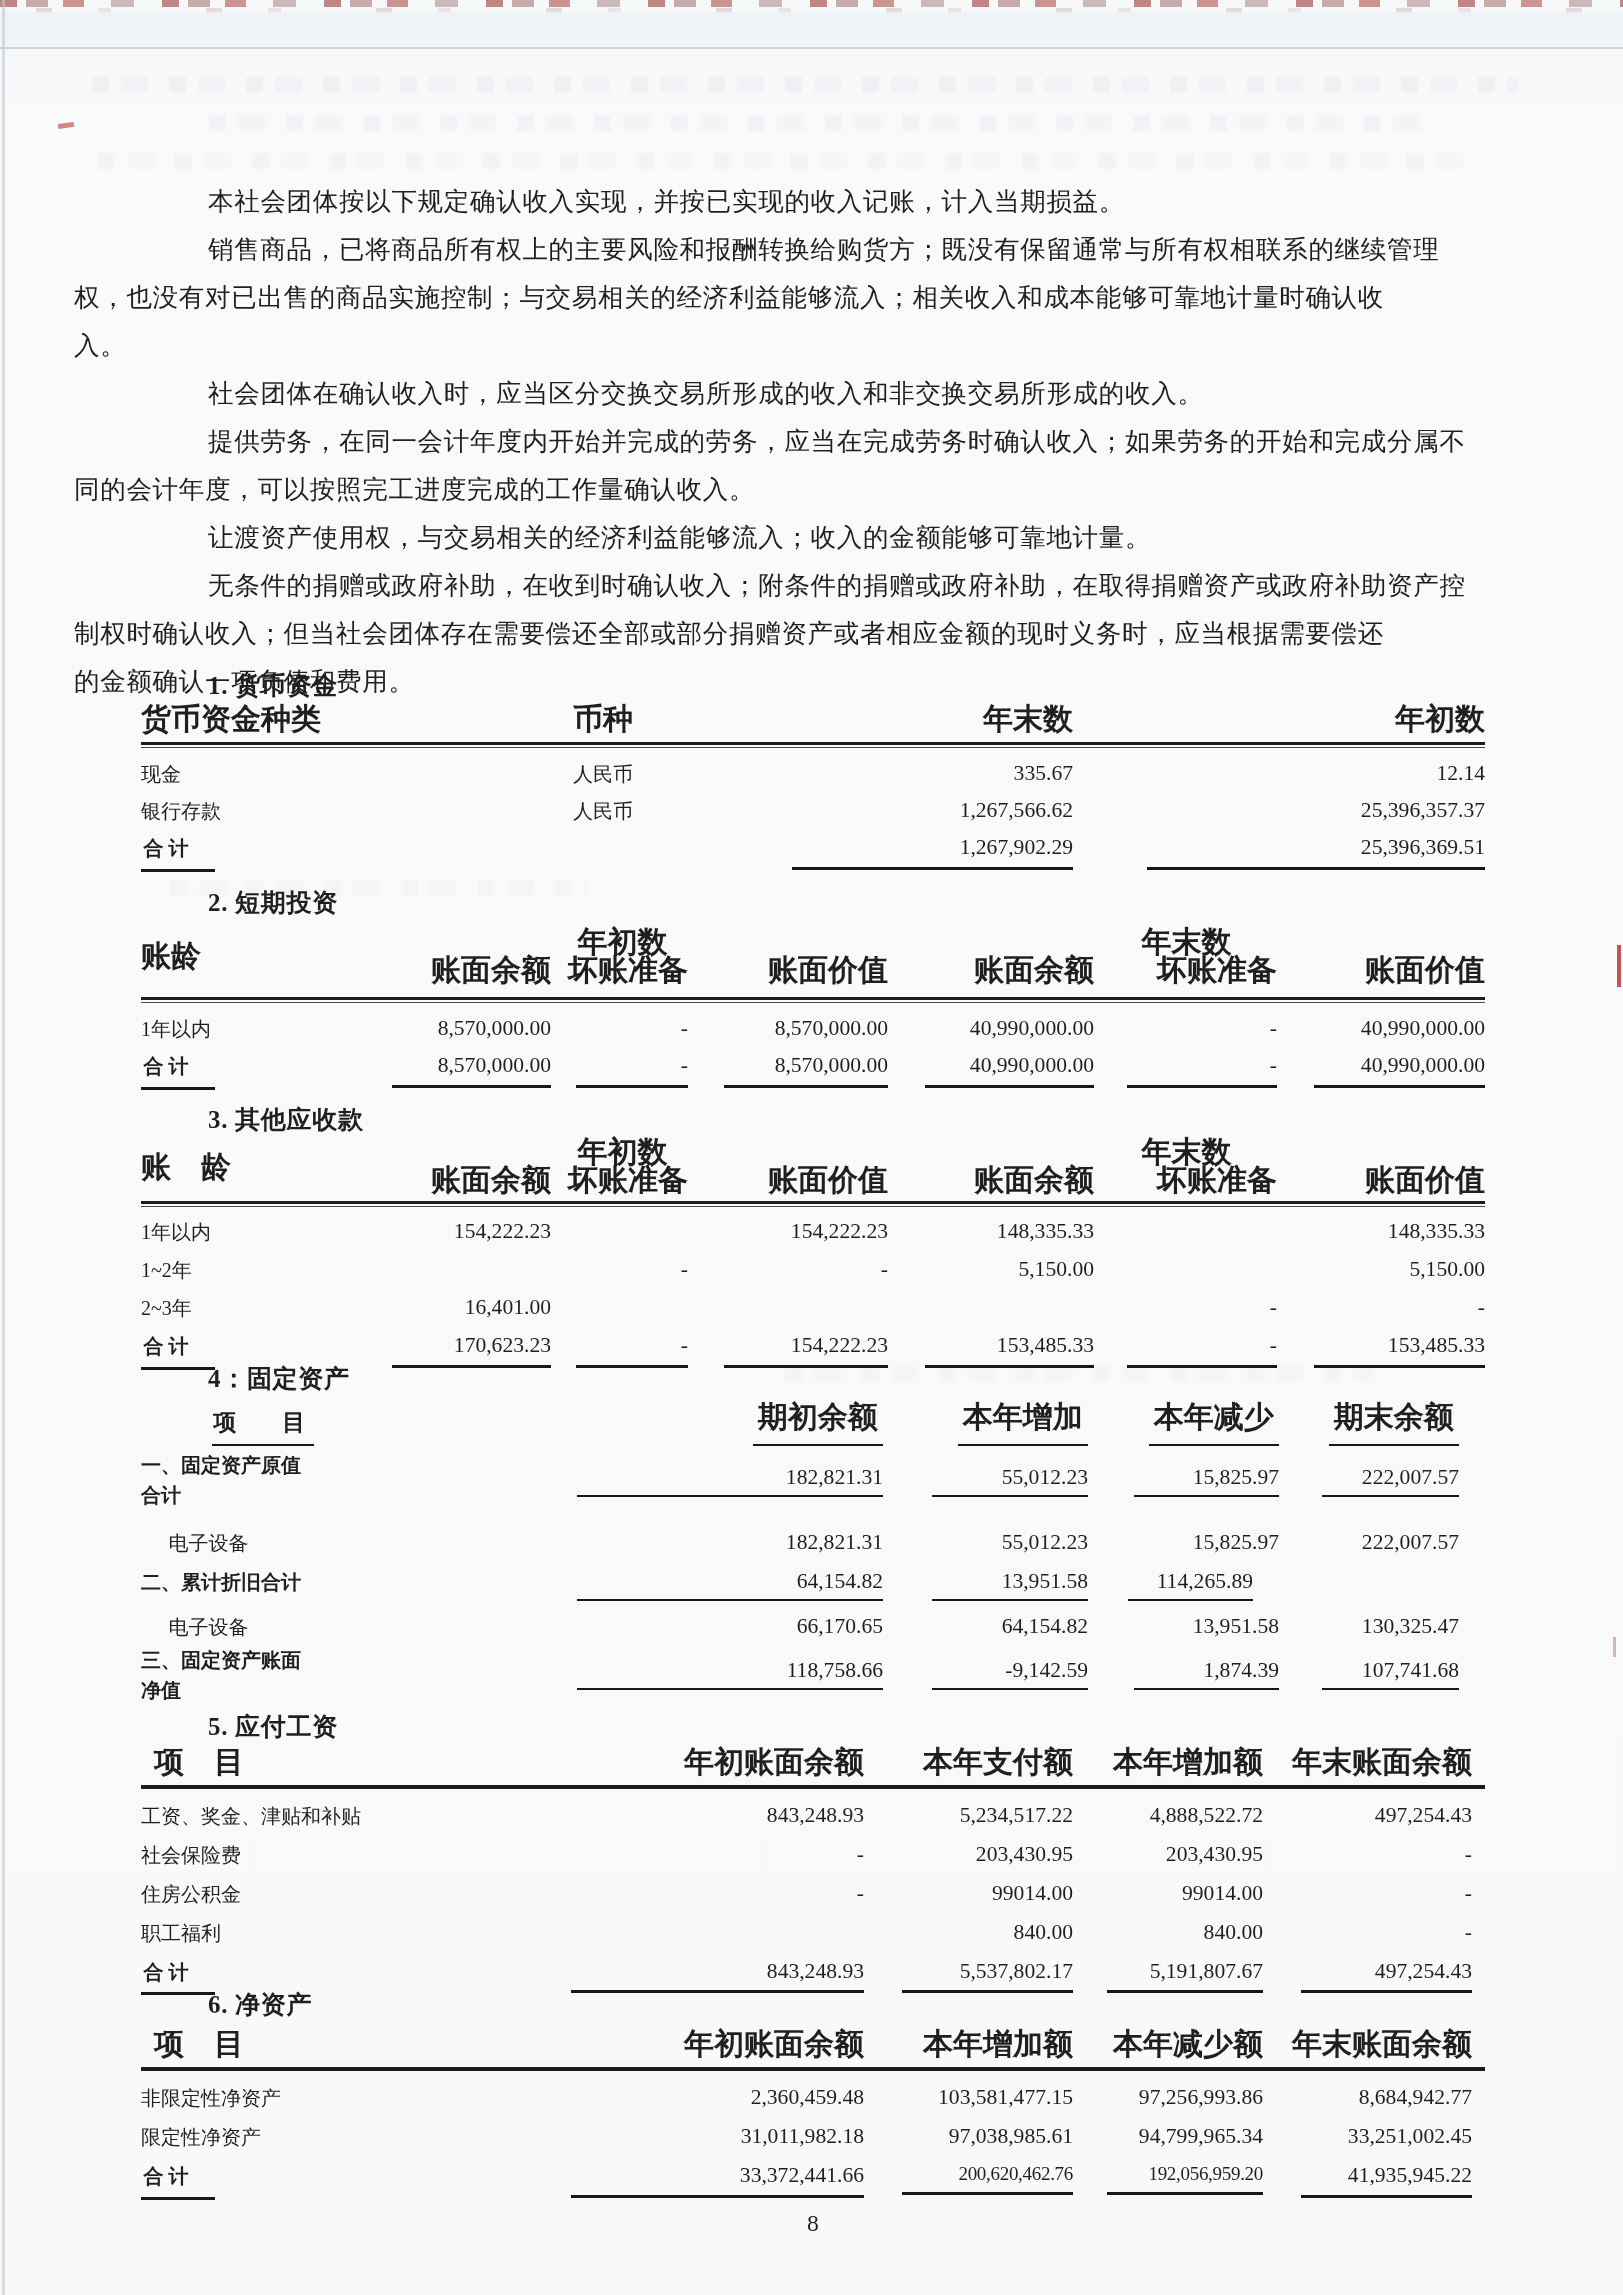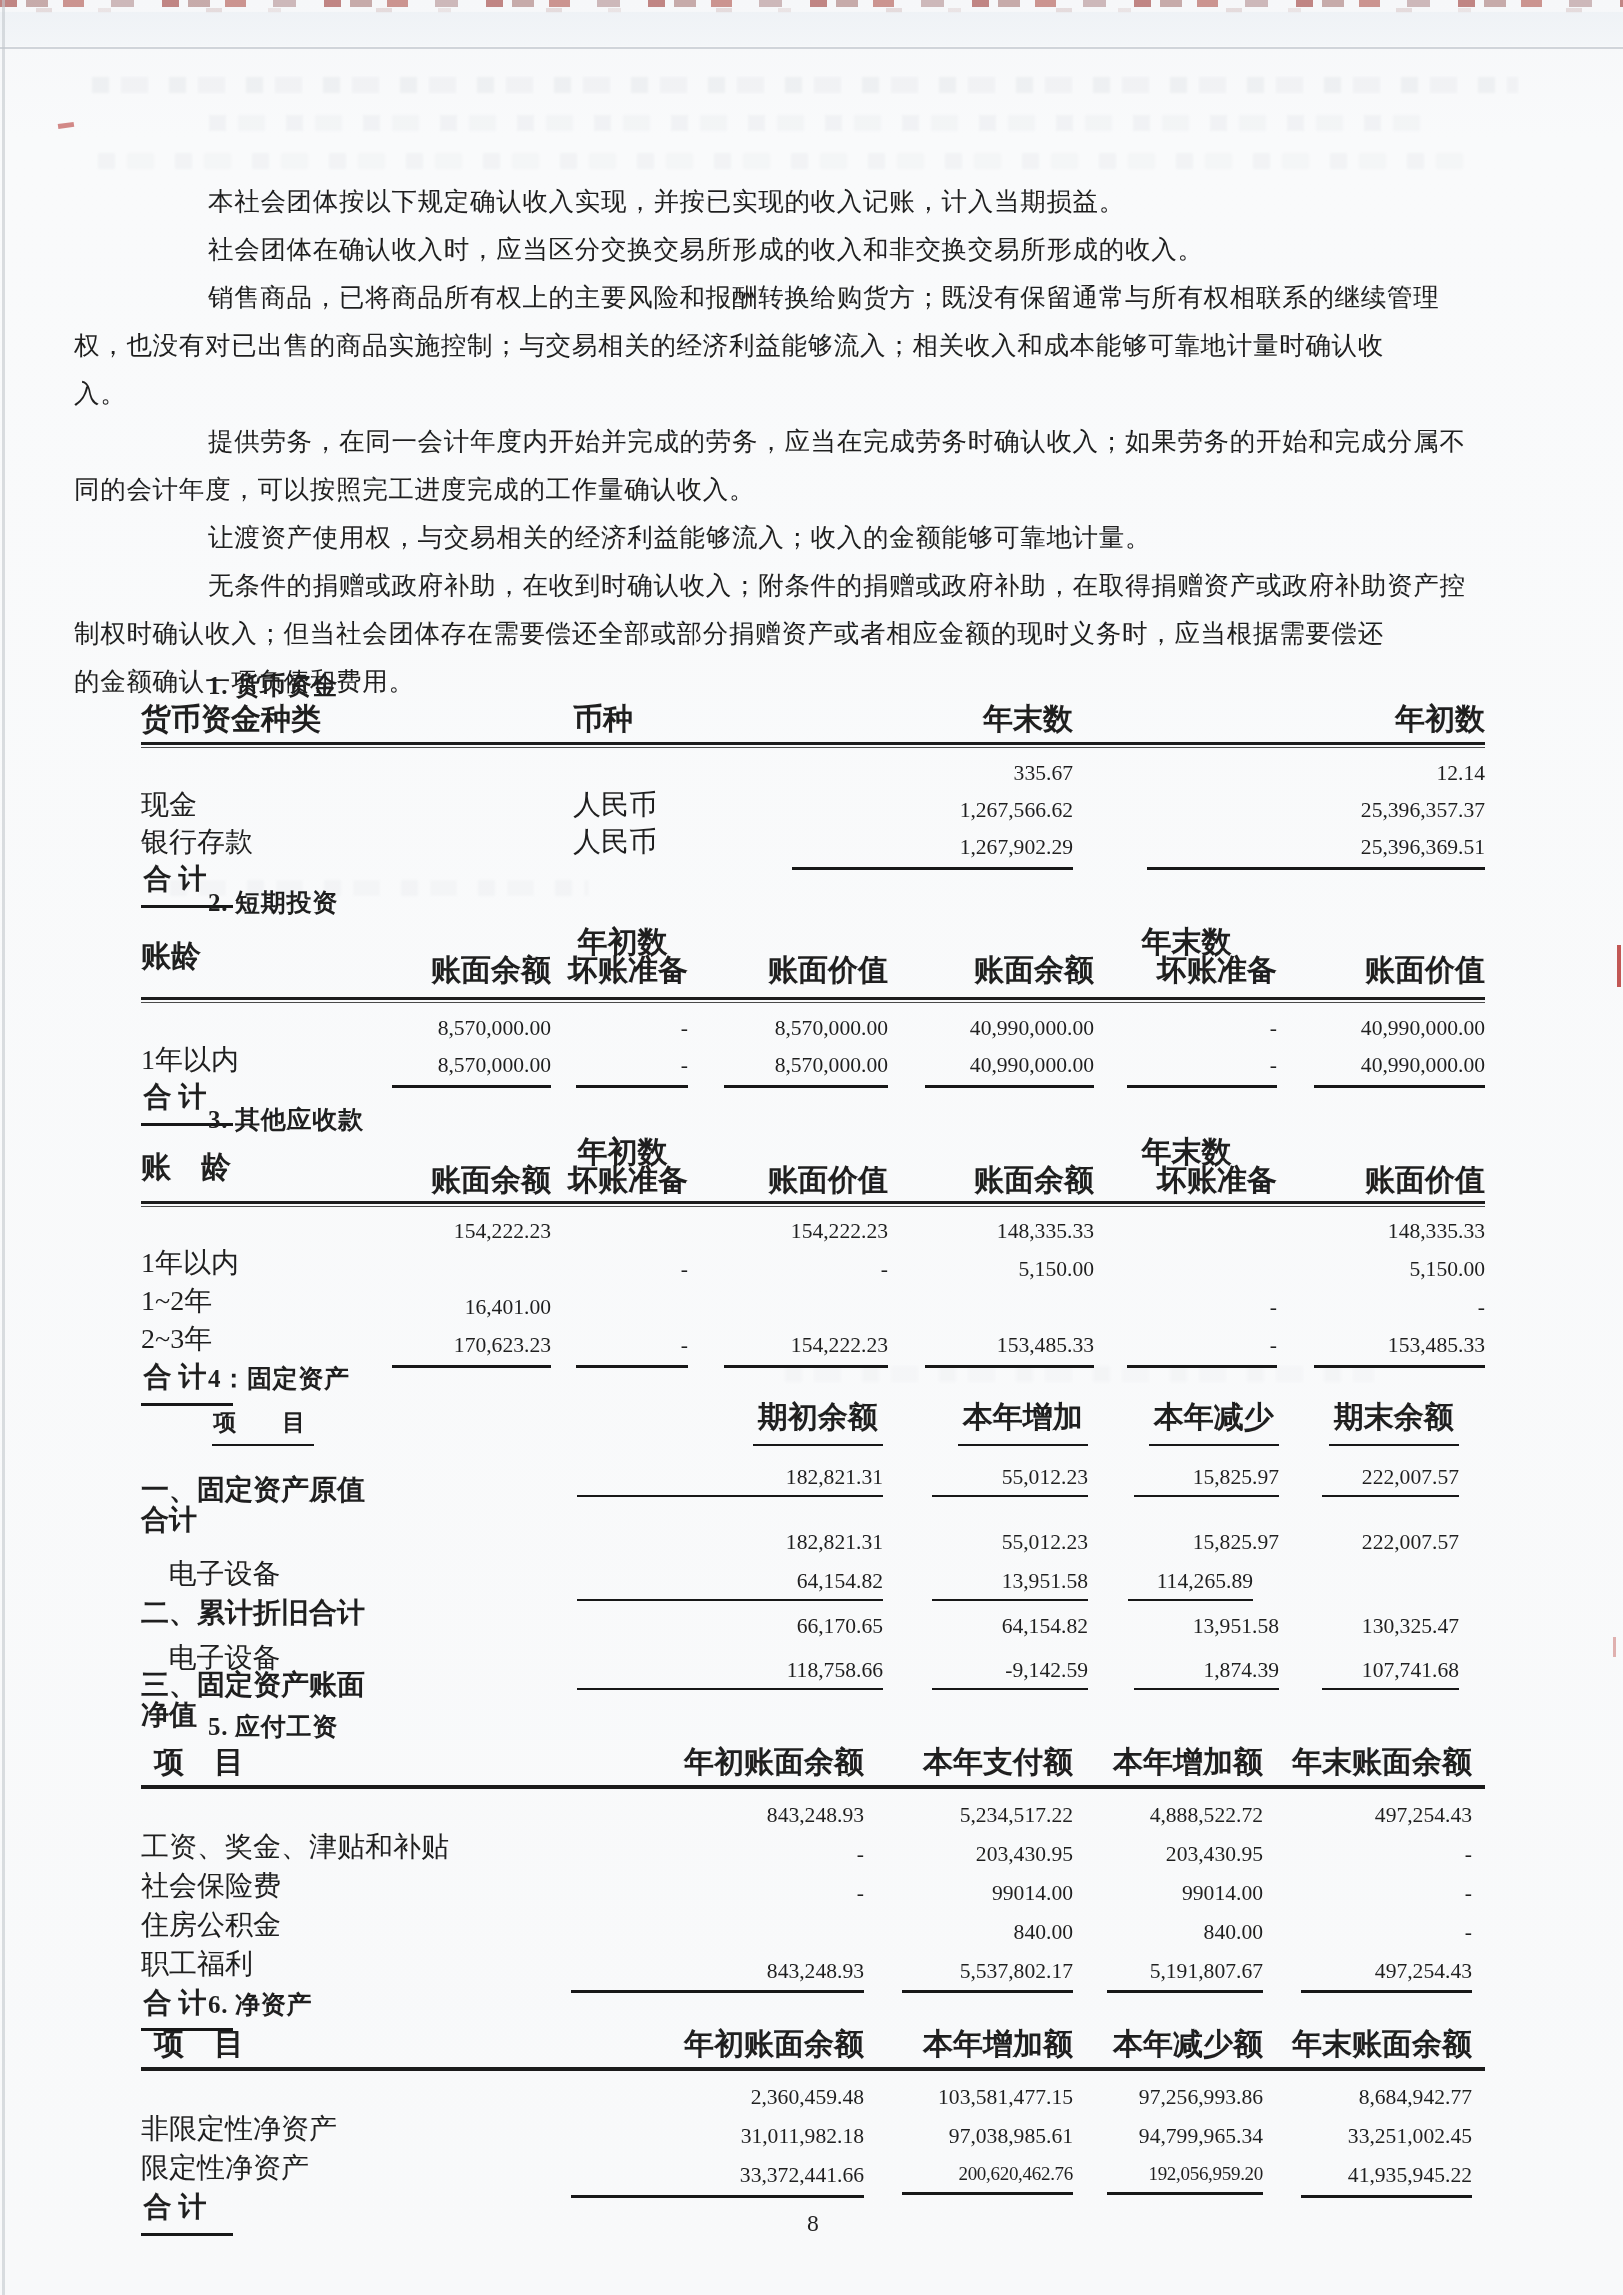--- a/index.html
+++ b/index.html
@@ -33,21 +33,21 @@
   .sec-title{font-weight:700;font-size:25px;line-height:30px;margin-left:67px;letter-spacing:0.7px;}
   .tbl-title{font-weight:700;font-size:25px;line-height:30px;margin-left:67px;letter-spacing:0.7px;}
   .g{display:grid;}
   .t1g{grid-template-columns:432px 157px 343px 1fr;}
   .t23g{grid-template-columns:216px 194px 137px 200px 206px 183px 1fr;}
   .t4g{grid-template-columns:340px 402px 205px 191px 1fr;}
   .t56g{grid-template-columns:366px 357px 209px 190px 1fr;}
   .t4g > .c:last-child{padding-right:26px;}
   .t56g > .c:last-child{padding-right:13px;}
   .c{min-height:0.7px;}
-  .lbl{font-size:28px;margin-top:25px;}
+  .lbl{font-size:20px;}
   .num{text-align:right;font-size:21.6px;}
   .hd{font-weight:700;font-size:30px;}
   .b{font-weight:700;}
   .sm{font-size:19px;letter-spacing:-0.3px;}
   .ind{padding-left:27.5px;}
   .pre{white-space:pre-line;line-height:30px;}
   .rule2{height:6.5px;border-top:3.3px solid #1d1d1d;border-bottom:1.3px solid #4a4a4a;box-sizing:border-box;}
   .rule1{height:3.9px;background:#1b1b1b;}
   .row{box-sizing:border-box;padding-top:7.9px;}
   .t1-rows{padding-top:5.2px;} .t1-rows .row{height:37px;}
@@ -93,24 +93,24 @@
   <div class="ghost" style="top:115px;left:209px;width:1217px;opacity:.4;"></div>
   <div class="ghost" style="top:153px;left:98px;width:1374px;opacity:.35;"></div>
   <div class="ghost" style="top:880px;left:170px;width:419px;opacity:.3;"></div>
   <div class="ghost" style="top:1366px;left:785px;width:589px;opacity:.25;"></div>
   <div class="redtick" style="left:58px;top:123px;width:15.7px;height:5.2px;transform:rotate(-8deg);opacity:.7;"></div>
   <div class="redtick" style="right:3.3px;top:945px;width:3.9px;height:42px;"></div>
   <div class="redtick" style="right:7.9px;top:1637px;width:3.3px;height:19.6px;opacity:.45;"></div>
 
   <div class="paras">
     <p>本社会团体按以下规定确认收入实现，并按已实现的收入记账，计入当期损益。</p>
-    <p>社会团体在确认收入时，应当区分交换交易所形成的收入和非交换交易所形成的收入。</p>
     <p>销售商品，已将商品所有权上的主要风险和报酬转换给购货方；既没有保留通常与所有权相联系的继续管理
 权，也没有对已出售的商品实施控制；与交易相关的经济利益能够流入；相关收入和成本能够可靠地计量时确认收
 入。</p>
+    <p>社会团体在确认收入时，应当区分交换交易所形成的收入和非交换交易所形成的收入。</p>
     <p>提供劳务，在同一会计年度内开始并完成的劳务，应当在完成劳务时确认收入；如果劳务的开始和完成分属不
 同的会计年度，可以按照完工进度完成的工作量确认收入。</p>
     <p>让渡资产使用权，与交易相关的经济利益能够流入；收入的金额能够可靠地计量。</p>
     <p>无条件的捐赠或政府补助，在收到时确认收入；附条件的捐赠或政府补助，在取得捐赠资产或政府补助资产控
 制权时确认收入；但当社会团体存在需要偿还全部或部分捐赠资产或者相应金额的现时义务时，应当根据需要偿还
 的金额确认一项负债和费用。</p>
   </div>
 
   <div class="tables">
 

